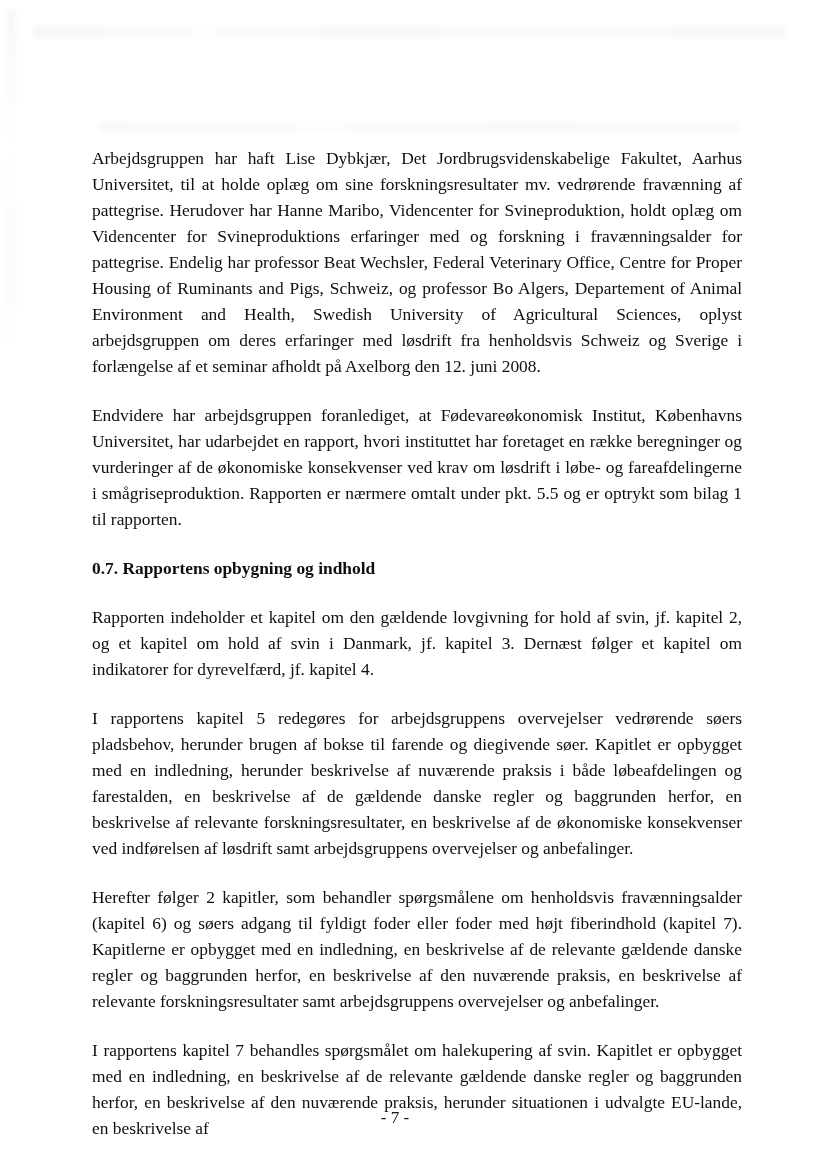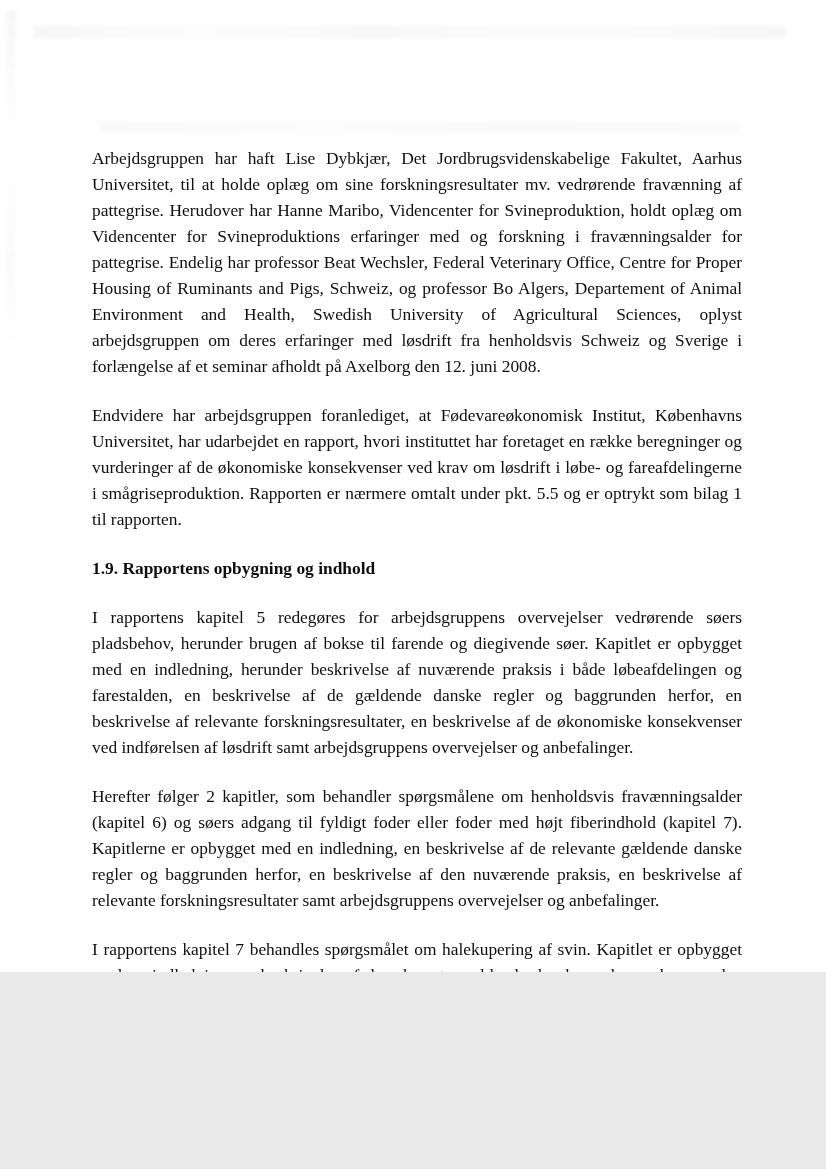--- a/index.html
+++ b/index.html
@@ -3,21 +3,21 @@
 <meta charset="utf-8">
 <style>
   html, body {
     margin: 0;
     padding: 0;
     background: #e9e9e9;
   }
   .page {
     position: relative;
     width: 826px;
-    height: 972px;
+    height: 1169px;
     margin: 0 auto;
     background: #ffffff;
     overflow: hidden;
     font-family: "Liberation Serif", "DejaVu Serif", serif;
     color: #0e0e0e;
   }
   
   .artifact {
     position: absolute;
     pointer-events: none;
@@ -78,22 +78,23 @@
 
   <div class="artifact a1"></div>
   <div class="artifact a2"></div>
   <div class="artifact a3"></div>
 
   <div class="content">
     <p>Arbejdsgruppen har haft Lise Dybkjær, Det Jordbrugsvidenskabelige Fakultet, Aarhus Universitet, til at holde oplæg om sine forskningsresultater mv. vedrørende fravænning af pattegrise. Herudover har Hanne Maribo, Videncenter for Svineproduktion, holdt oplæg om Videncenter for Svineproduktions erfaringer med og forskning i fravænningsalder for pattegrise. Endelig har professor Beat Wechsler, Federal Veterinary Office, Centre for Proper Housing of Ruminants and Pigs, Schweiz, og professor Bo Algers, Departement of Animal Environment and Health, Swedish University of Agricultural Sciences, oplyst arbejdsgruppen om deres erfaringer med løsdrift fra henholdsvis Schweiz og Sverige i forlængelse af et seminar afholdt på Axelborg den 12. juni 2008.</p>
 
     <p>Endvidere har arbejdsgruppen foranlediget, at Fødevareøkonomisk Institut, Københavns Universitet, har udarbejdet en rapport, hvori instituttet har foretaget en række beregninger og vurderinger af de økonomiske konsekvenser ved krav om løsdrift i løbe- og fareafdelingerne i smågriseproduktion. Rapporten er nærmere omtalt under pkt. 5.5 og er optrykt som bilag 1 til rapporten.</p>
 
-    <h2>1.9. Rapportens opbygning og indhold</h2>
+    <h2>0.7. Rapportens opbygning og indhold</h2>
 
+    <p>Rapporten indeholder et kapitel om den gældende lovgivning for hold af svin, jf. kapitel 2, og et kapitel om hold af svin i Danmark, jf. kapitel 3. Dernæst følger et kapitel om indikatorer for dyrevelfærd, jf. kapitel 4.</p>
 
     <p>I rapportens kapitel 5 redegøres for arbejdsgruppens overvejelser vedrørende søers pladsbehov, herunder brugen af bokse til farende og diegivende søer. Kapitlet er opbygget med en indledning, herunder beskrivelse af nuværende praksis i både løbeafdelingen og farestalden, en beskrivelse af de gældende danske regler og baggrunden herfor, en beskrivelse af relevante forskningsresultater, en beskrivelse af de økonomiske konsekvenser ved indførelsen af løsdrift samt arbejdsgruppens overvejelser og anbefalinger.</p>
 
     <p>Herefter følger 2 kapitler, som behandler spørgsmålene om henholdsvis fravænningsalder (kapitel 6) og søers adgang til fyldigt foder eller foder med højt fiberindhold (kapitel 7). Kapitlerne er opbygget med en indledning, en beskrivelse af de relevante gældende danske regler og baggrunden herfor, en beskrivelse af den nuværende praksis, en beskrivelse af relevante forskningsresultater samt arbejdsgruppens overvejelser og anbefalinger.</p>
 
     <p>I rapportens kapitel 7 behandles spørgsmålet om halekupering af svin. Kapitlet er opbygget med en indledning, en beskrivelse af de relevante gældende danske regler og baggrunden herfor, en beskrivelse af den nuværende praksis, herunder situationen i udvalgte EU-lande, en beskrivelse af</p>
   </div>
 
   <div class="page-footer">- 7 -</div>
 

